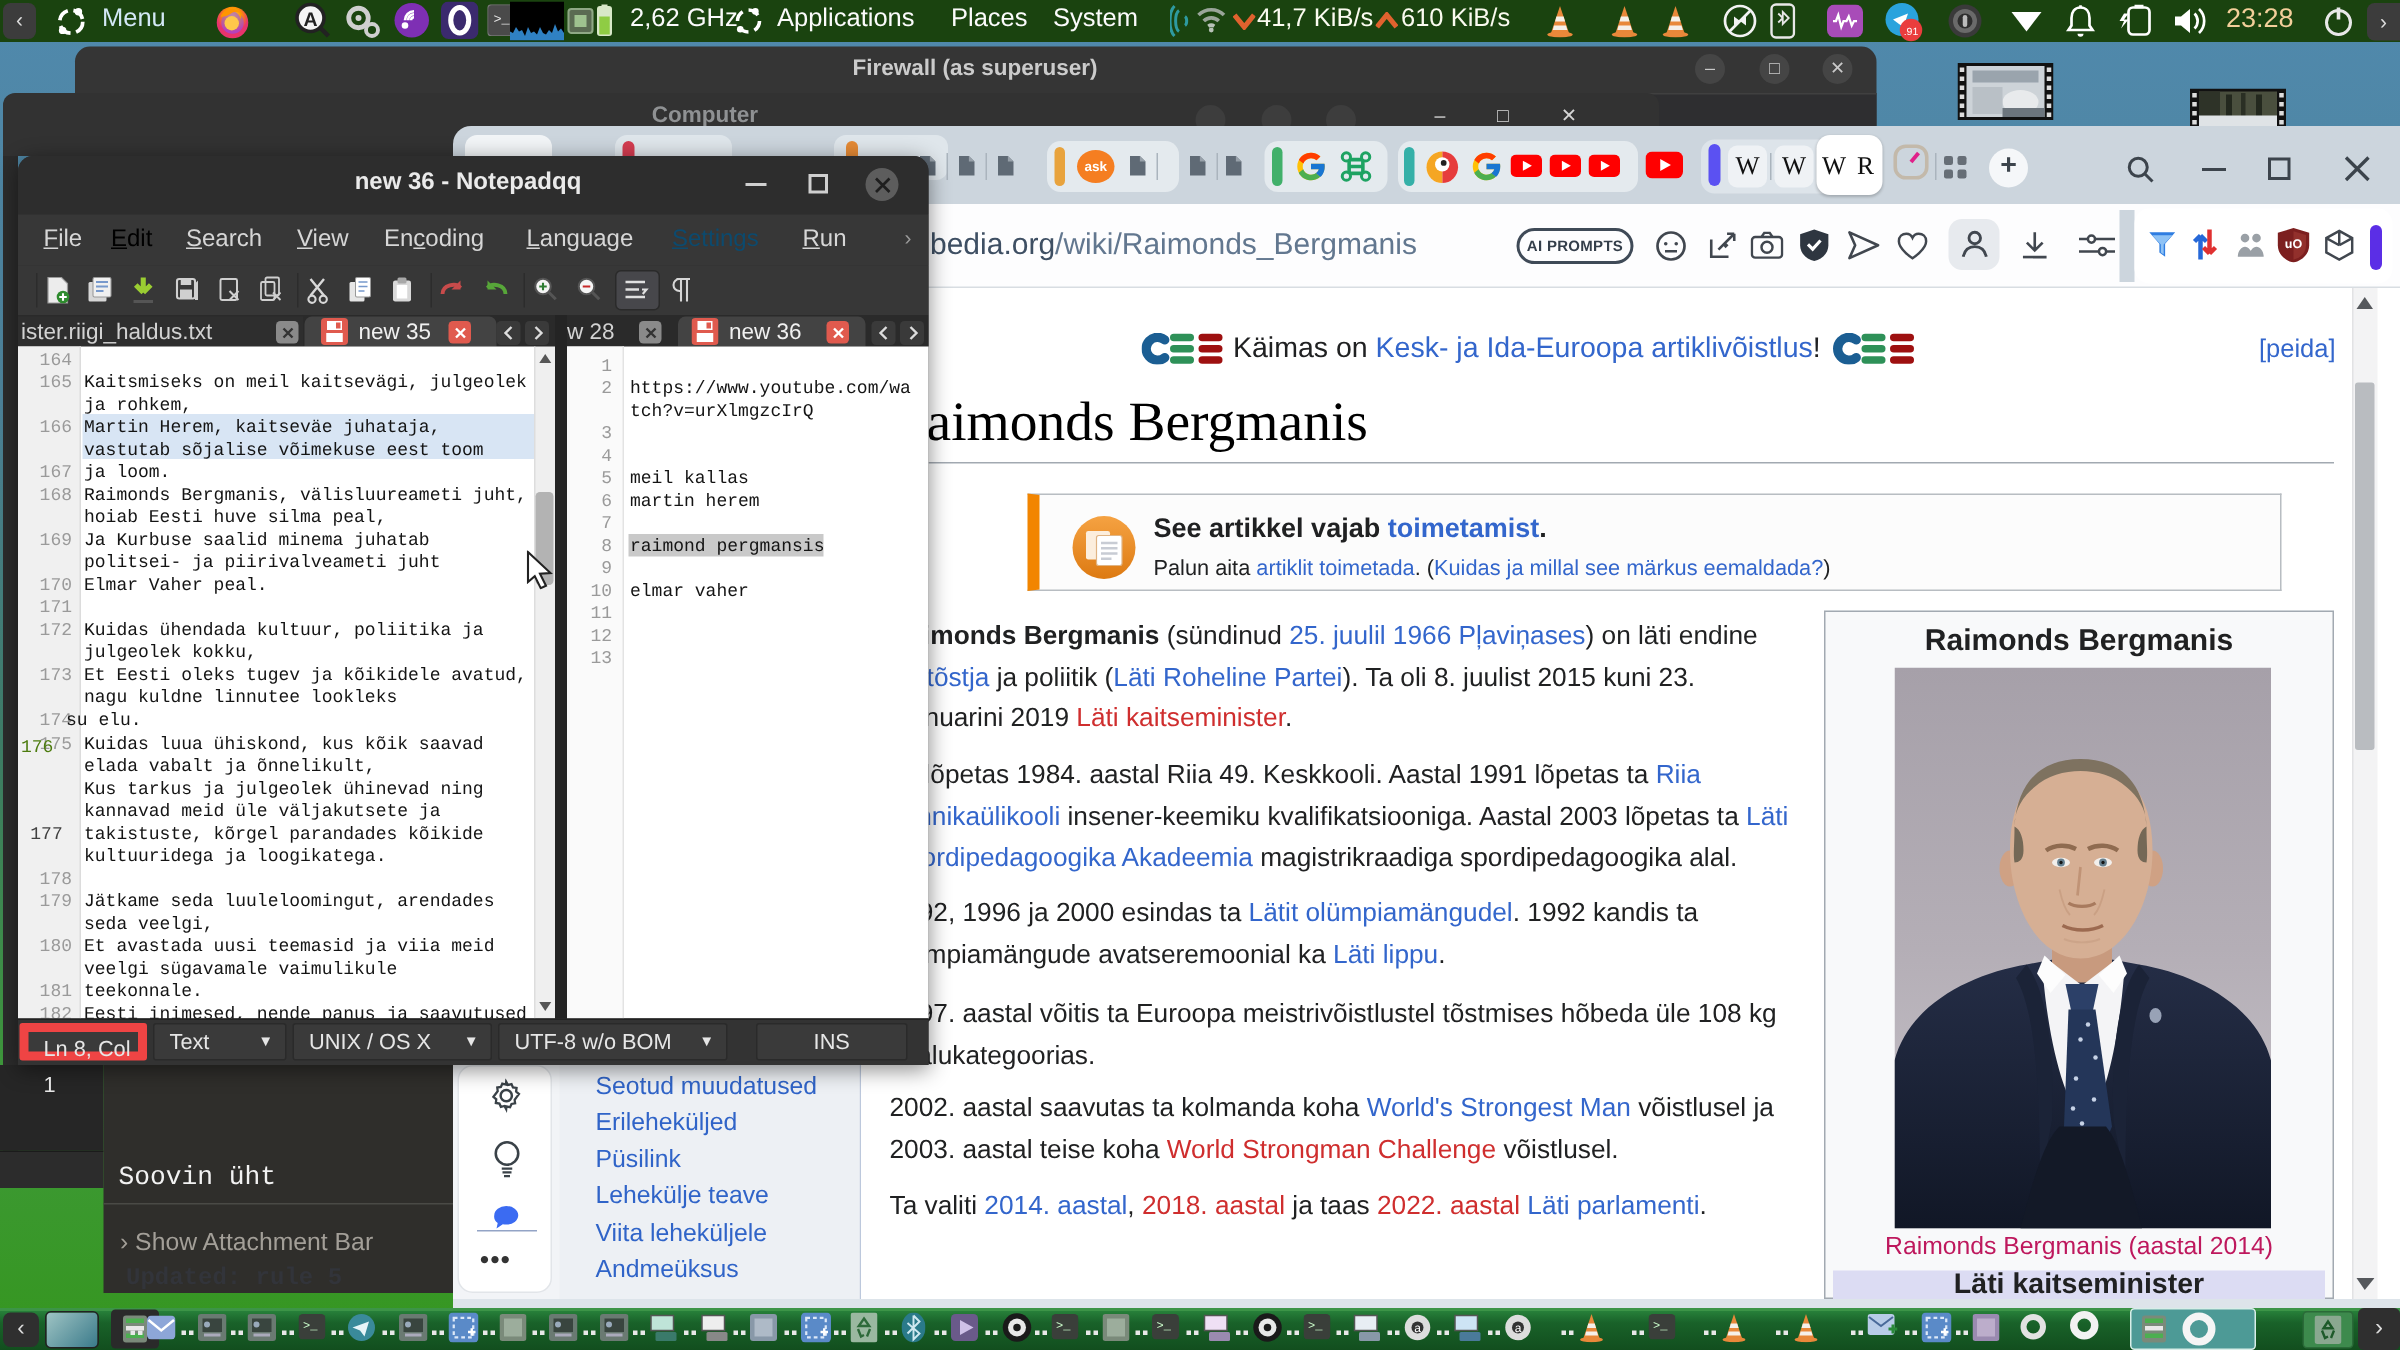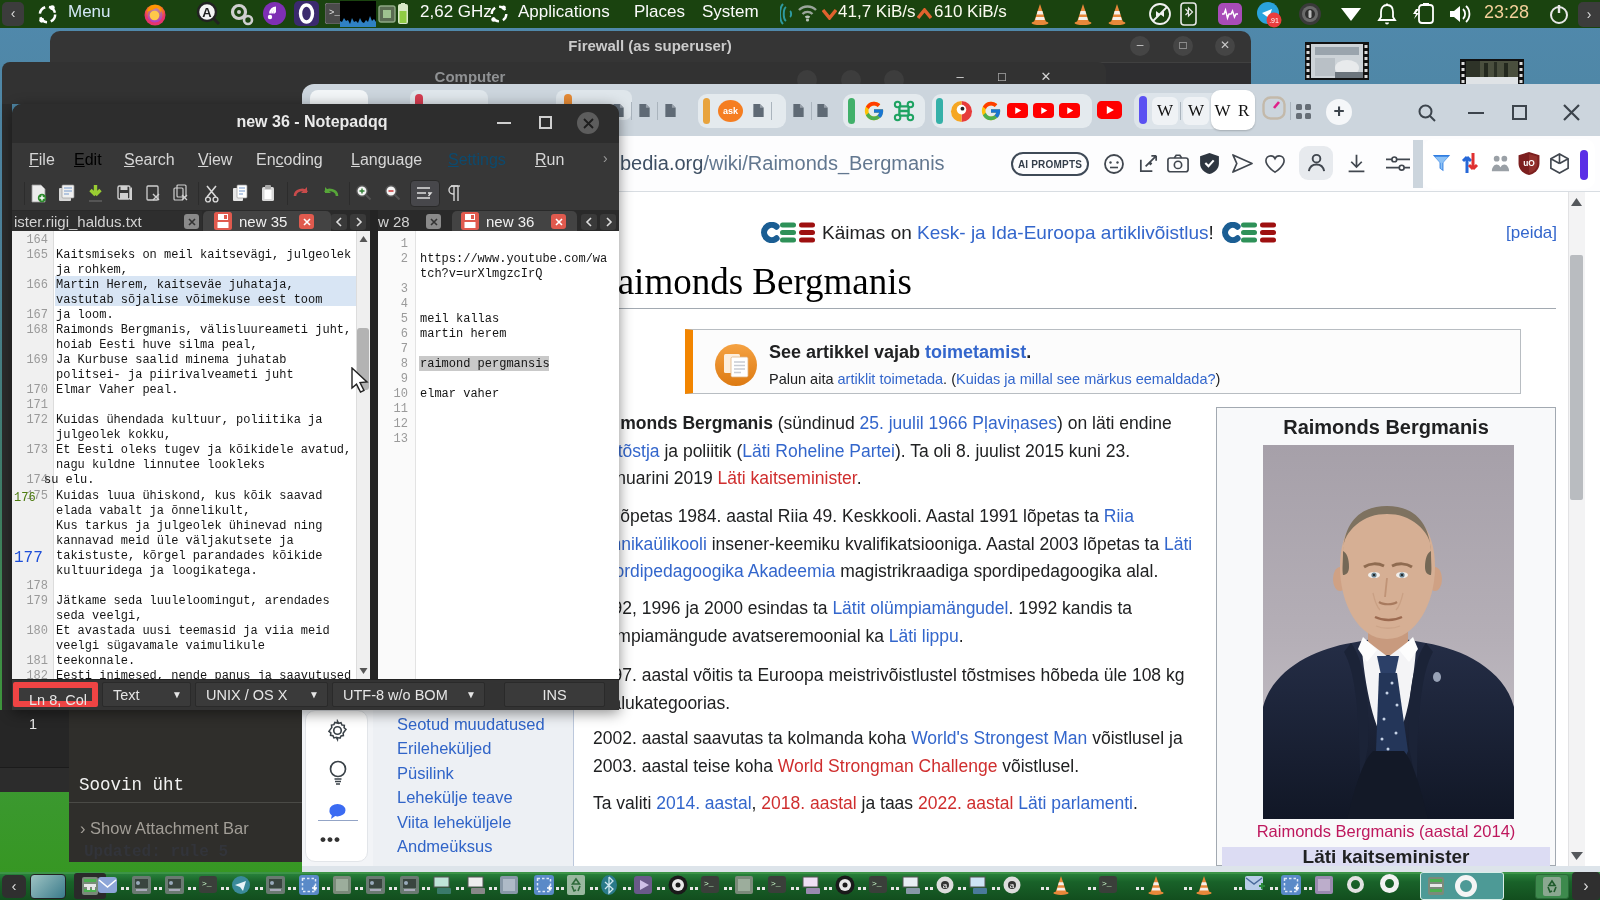--- a/index.html
+++ b/index.html
@@ -581,21 +581,21 @@
 <div class="a mono row" style="left:56px;top:443.3px;font-size:12px;color:#141414">Et Eesti oleks tugev ja kõikidele avatud,</div>
 <div class="a mono row" style="left:56px;top:458.4px;font-size:12px;color:#141414">nagu kuldne linnutee lookleks</div>
 <div class="a mono" style="left:14px;top:473.4px;width:34px;text-align:right;font-size:12px;color:#9a9a9a">174</div>
 <div class="a mono row" style="left:44px;top:473.4px;font-size:12px;color:#141414">su elu.</div>
 <div class="a mono" style="left:14px;top:488.5px;width:34px;text-align:right;font-size:12px;color:#9a9a9a">175</div>
 <div class="a mono row" style="left:56px;top:488.5px;font-size:12px;color:#141414">Kuidas luua ühiskond, kus kõik saavad</div>
 <div class="a mono row" style="left:56px;top:503.5px;font-size:12px;color:#141414">elada vabalt ja õnnelikult,</div>
 <div class="a mono" style="left:14px;top:491px;width:34px;text-align:left;font-size:12px;color:#4d7c0f">176</div>
 <div class="a mono row" style="left:56px;top:518.5px;font-size:12px;color:#141414">Kus tarkus ja julgeolek ühinevad ning</div>
 <div class="a mono row" style="left:56px;top:533.6px;font-size:12px;color:#141414">kannavad meid üle väljakutsete ja</div>
-<div class="a mono" style="left:14px;top:548.6px;width:34px;text-align:left;font-size:16px;color:#1d4ed8">177</div>
+<div class="a mono" style="left:14px;top:548.6px;width:34px;text-align:center;font-size:12px;color:#404040">177</div>
 <div class="a mono row" style="left:56px;top:548.6px;font-size:12px;color:#141414">takistuste, kõrgel parandades kõikide</div>
 <div class="a mono row" style="left:56px;top:563.7px;font-size:12px;color:#141414">kultuuridega ja loogikatega.</div>
 <div class="a mono" style="left:14px;top:578.8px;width:34px;text-align:right;font-size:12px;color:#9a9a9a">178</div>
 <div class="a mono" style="left:14px;top:593.8px;width:34px;text-align:right;font-size:12px;color:#9a9a9a">179</div>
 <div class="a mono row" style="left:56px;top:593.8px;font-size:12px;color:#141414">Jätkame seda luuleloomingut, arendades</div>
 <div class="a mono row" style="left:56px;top:608.9px;font-size:12px;color:#141414">seda veelgi,</div>
 <div class="a mono" style="left:14px;top:623.9px;width:34px;text-align:right;font-size:12px;color:#9a9a9a">180</div>
 <div class="a mono row" style="left:56px;top:623.9px;font-size:12px;color:#141414">Et avastada uusi teemasid ja viia meid</div>
 <div class="a mono row" style="left:56px;top:639.0px;font-size:12px;color:#141414">veelgi sügavamale vaimulikule</div>
 <div class="a mono" style="left:14px;top:654.0px;width:34px;text-align:right;font-size:12px;color:#9a9a9a">181</div>

